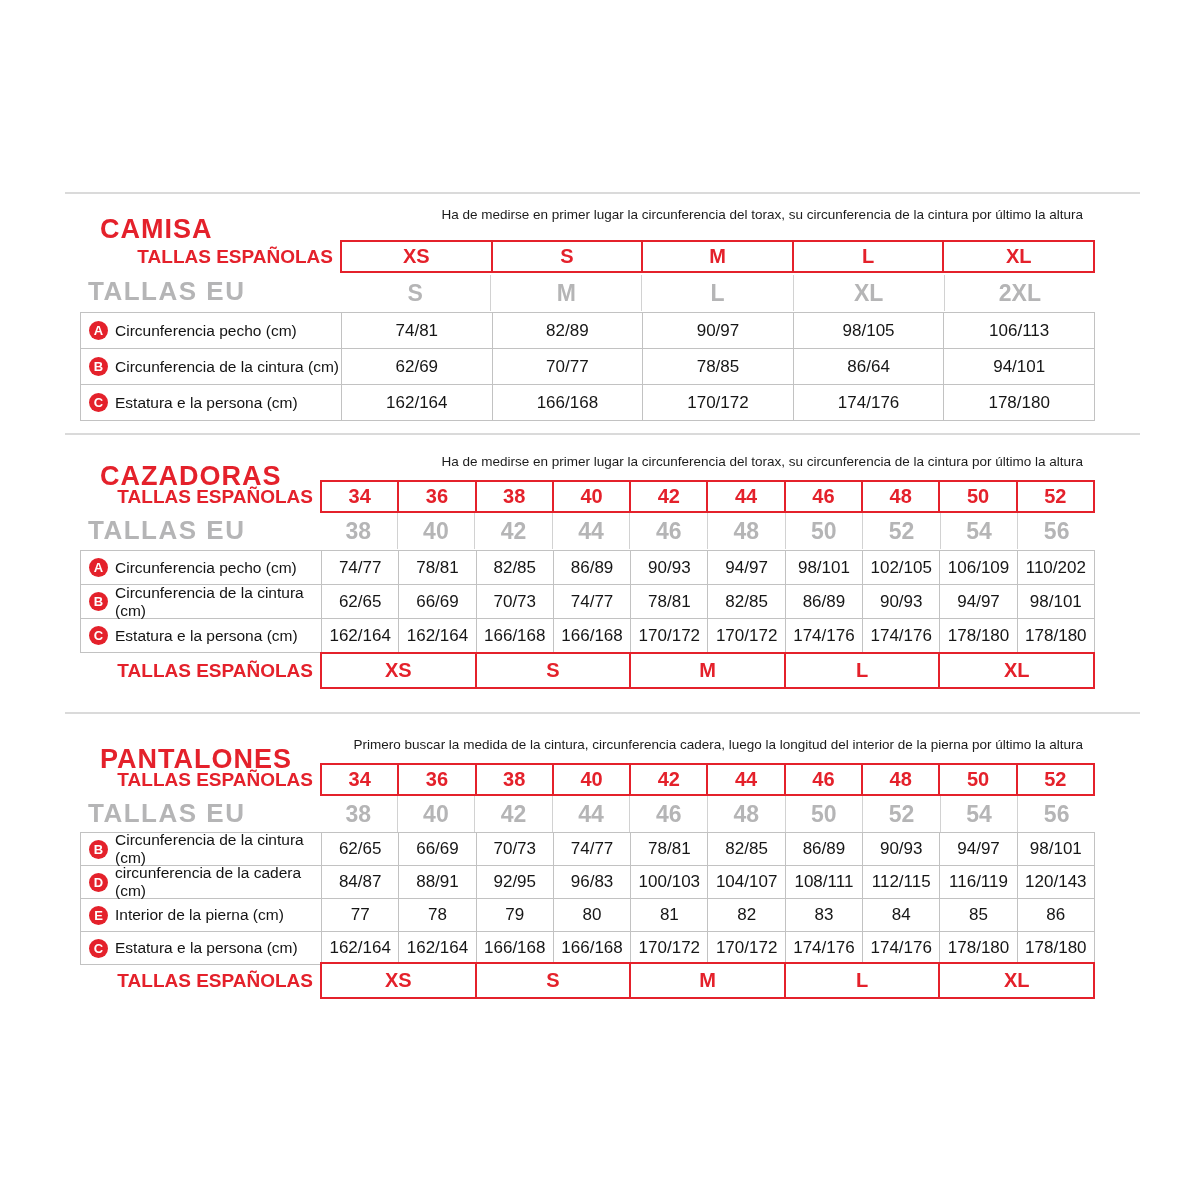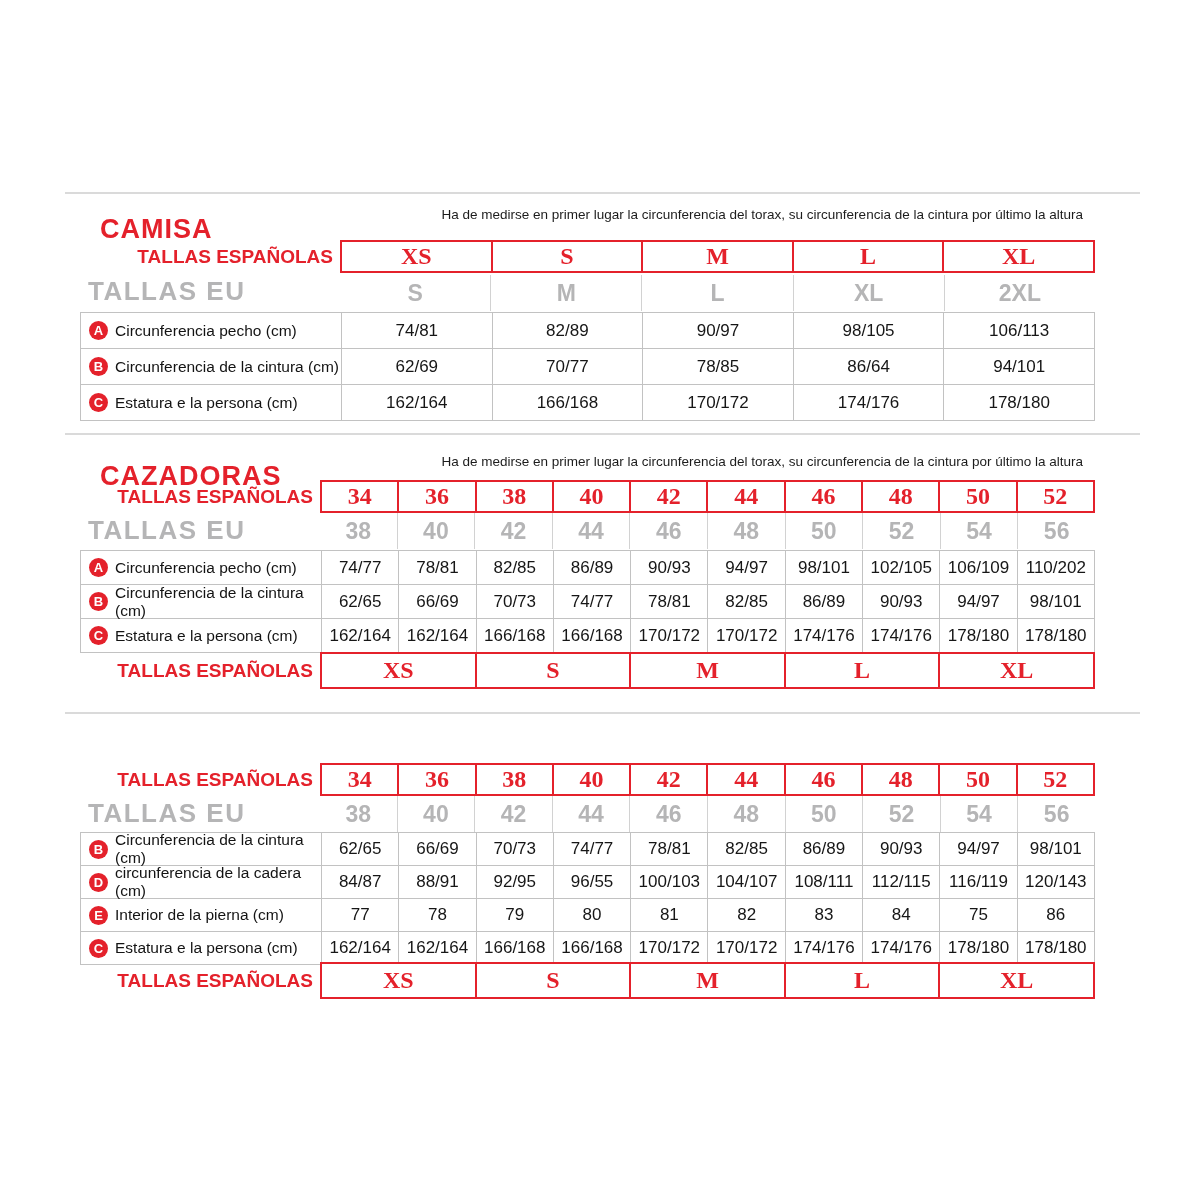--- a/index.html
+++ b/index.html
@@ -22,21 +22,21 @@
   .sec-title { margin:12px; font-size:27px; font-weight:bold; color:var(--red); letter-spacing:1px; }
   .sec-desc  { margin:5px 12px 0 0; font-size:13.5px; color:#1c1c1c; }
 
   
   .es-label { position:absolute; left:0; width:var(--eslabel-w); text-align:center;
               color:var(--red); font-weight:bold; font-size:19px;
               display:flex; align-items:center; justify-content:flex-end; }
   .es-row { position:absolute; left:var(--cols-left); width:var(--cols-w);
             display:flex; border:2px solid var(--red); box-sizing:border-box; background:#fff; }
   .es-row .cell { flex:1; display:flex; align-items:center; justify-content:center;
-                  color:var(--red); font-weight:bold; font-size:24px; border-left:2px solid var(--red);font-family:Liberation Serif, serif; }
+                  color:var(--red); font-weight:bold; font-size:20px; border-left:2px solid var(--red); }
   .es-row .cell:first-child { border-left:none; }
   #sec-camisa .es-label, #sec-camisa .es-row { top:46px; height:33px; }
   #sec-cazadoras .es-label, #sec-cazadoras .es-row { top:45px; height:33px; }
   #sec-pantalones .es-label, #sec-pantalones .es-row { top:49px; height:33px; }
 
   
   .eu-label { position:absolute; left:23px; color:var(--gray); font-weight:bold; font-size:26px; letter-spacing:1.5px;text-align:right; }
   .eu-row { position:absolute; left:var(--cols-left); width:var(--cols-w); display:flex; }
   .eu-row .cell { flex:1; display:flex; align-items:center; justify-content:center;
                   color:var(--gray); font-weight:bold; font-size:23px; border-left:1px solid #d2d2d2; }
@@ -210,20 +210,22 @@
       <div class="cell">XS</div>
       <div class="cell">S</div>
       <div class="cell">M</div>
       <div class="cell">L</div>
       <div class="cell">XL</div>
     </div>
 </section>
 
 <section class="sec" id="sec-pantalones">
   <div class="sec-head">
+    <h2 class="sec-title">PANTALONES</h2>
+    <p class="sec-desc">Primero buscar la medida de la cintura, circunferencia cadera, luego la longitud del interior de la pierna por último la altura</p>
   </div>
   <div class="es-label">TALLAS ESPAÑOLAS</div>
   <div class="es-row">
       <div class="cell">34</div>
       <div class="cell">36</div>
       <div class="cell">38</div>
       <div class="cell">40</div>
       <div class="cell">42</div>
       <div class="cell">44</div>
       <div class="cell">46</div>
@@ -262,42 +264,42 @@
         <div class="mval">98/101</div>
       </div>
       <div class="mrow">
         <div class="mlabel">
           <span class="badge">D</span>
           <span>circunferencia de la cadera (cm)</span>
         </div>
         <div class="mval">84/87</div>
         <div class="mval">88/91</div>
         <div class="mval">92/95</div>
-        <div class="mval">96/55</div>
+        <div class="mval">96/83</div>
         <div class="mval">100/103</div>
         <div class="mval">104/107</div>
         <div class="mval">108/111</div>
         <div class="mval">112/115</div>
         <div class="mval">116/119</div>
         <div class="mval">120/143</div>
       </div>
       <div class="mrow">
         <div class="mlabel">
           <span class="badge">E</span>
           <span>Interior de la pierna (cm)</span>
         </div>
         <div class="mval">77</div>
         <div class="mval">78</div>
         <div class="mval">79</div>
         <div class="mval">80</div>
         <div class="mval">81</div>
         <div class="mval">82</div>
         <div class="mval">83</div>
         <div class="mval">84</div>
-        <div class="mval">75</div>
+        <div class="mval">85</div>
         <div class="mval">86</div>
       </div>
       <div class="mrow">
         <div class="mlabel">
           <span class="badge">C</span>
           <span>Estatura e la persona (cm)</span>
         </div>
         <div class="mval">162/164</div>
         <div class="mval">162/164</div>
         <div class="mval">166/168</div>

